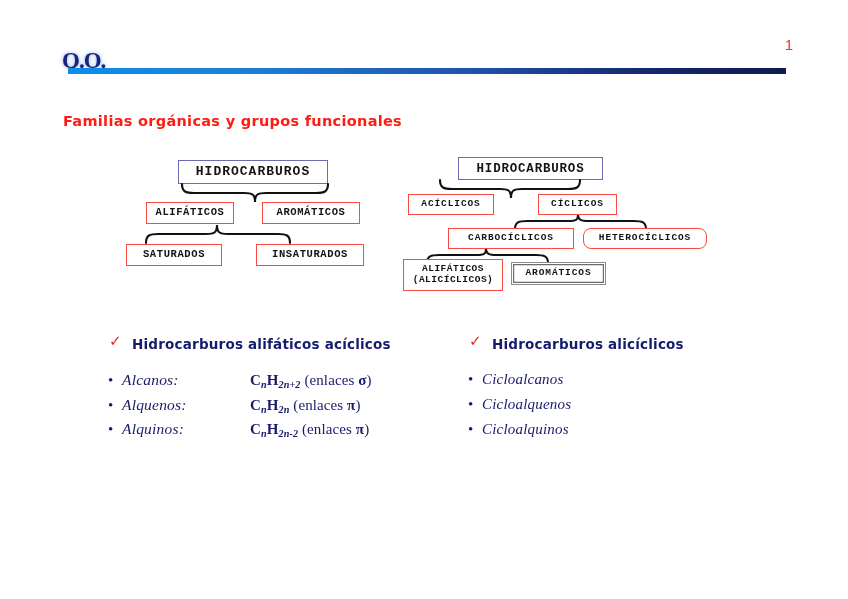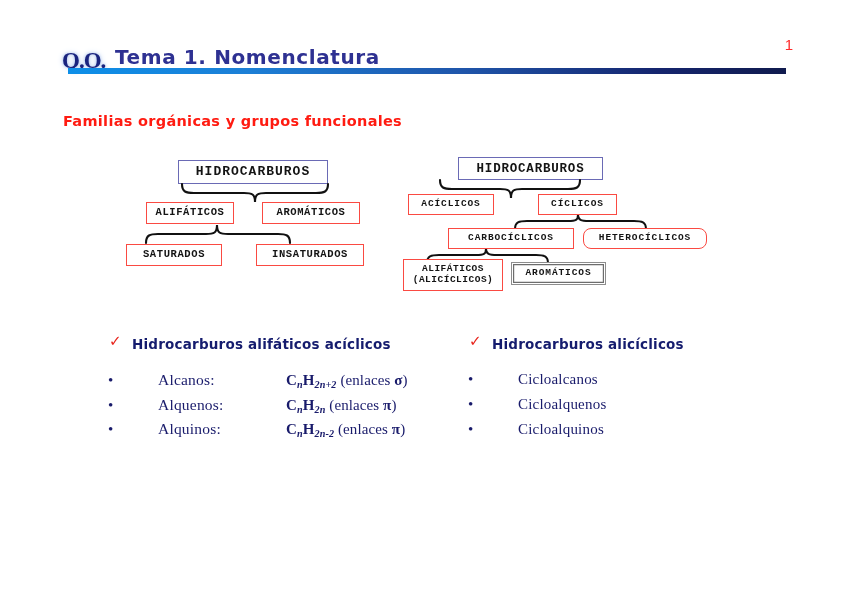--- a/index.html
+++ b/index.html
@@ -160,23 +160,23 @@
     color: #191b6b;
   }
   .item-bullet {
     width: 14px;
     flex: 0 0 14px;
     font-size: 15px;
     line-height: 1;
     color: #191b6b;
   }
   .item-name {
+    font-style: italic;
     font-size: 15.5px;
     letter-spacing: 0.2px;
-    margin-left: 36px;
   }
   #col-left .item-name {
     flex: 0 0 128px;
   }
   .item-formula {
     font-family: "Liberation Serif", serif;
     font-style: normal;
     font-size: 15px;
     font-weight: bold;
     letter-spacing: 0.1px;
@@ -196,21 +196,20 @@
     font-style: normal;
   }
   #col-right .item-row { margin-bottom: 8px; }
   #col-right .item-name { font-size: 15px; }
 </style>
 </head>
 <body>
 
 <div id="slide-header">
   <div id="qo-logo">Q.O.</div>
-  <div id="slide-title">Tema 1. Nomenclatura</div>
   <div id="title-rule"></div>
   <div id="page-number">1</div>
 </div>
 
 <div id="section-heading">Familias orgánicas y grupos funcionales</div>
 
 <div id="diagram-left" class="diagram">
 
   <div id="lbox-root" class="node-box node-purple">HIDROCARBUROS</div>
 

